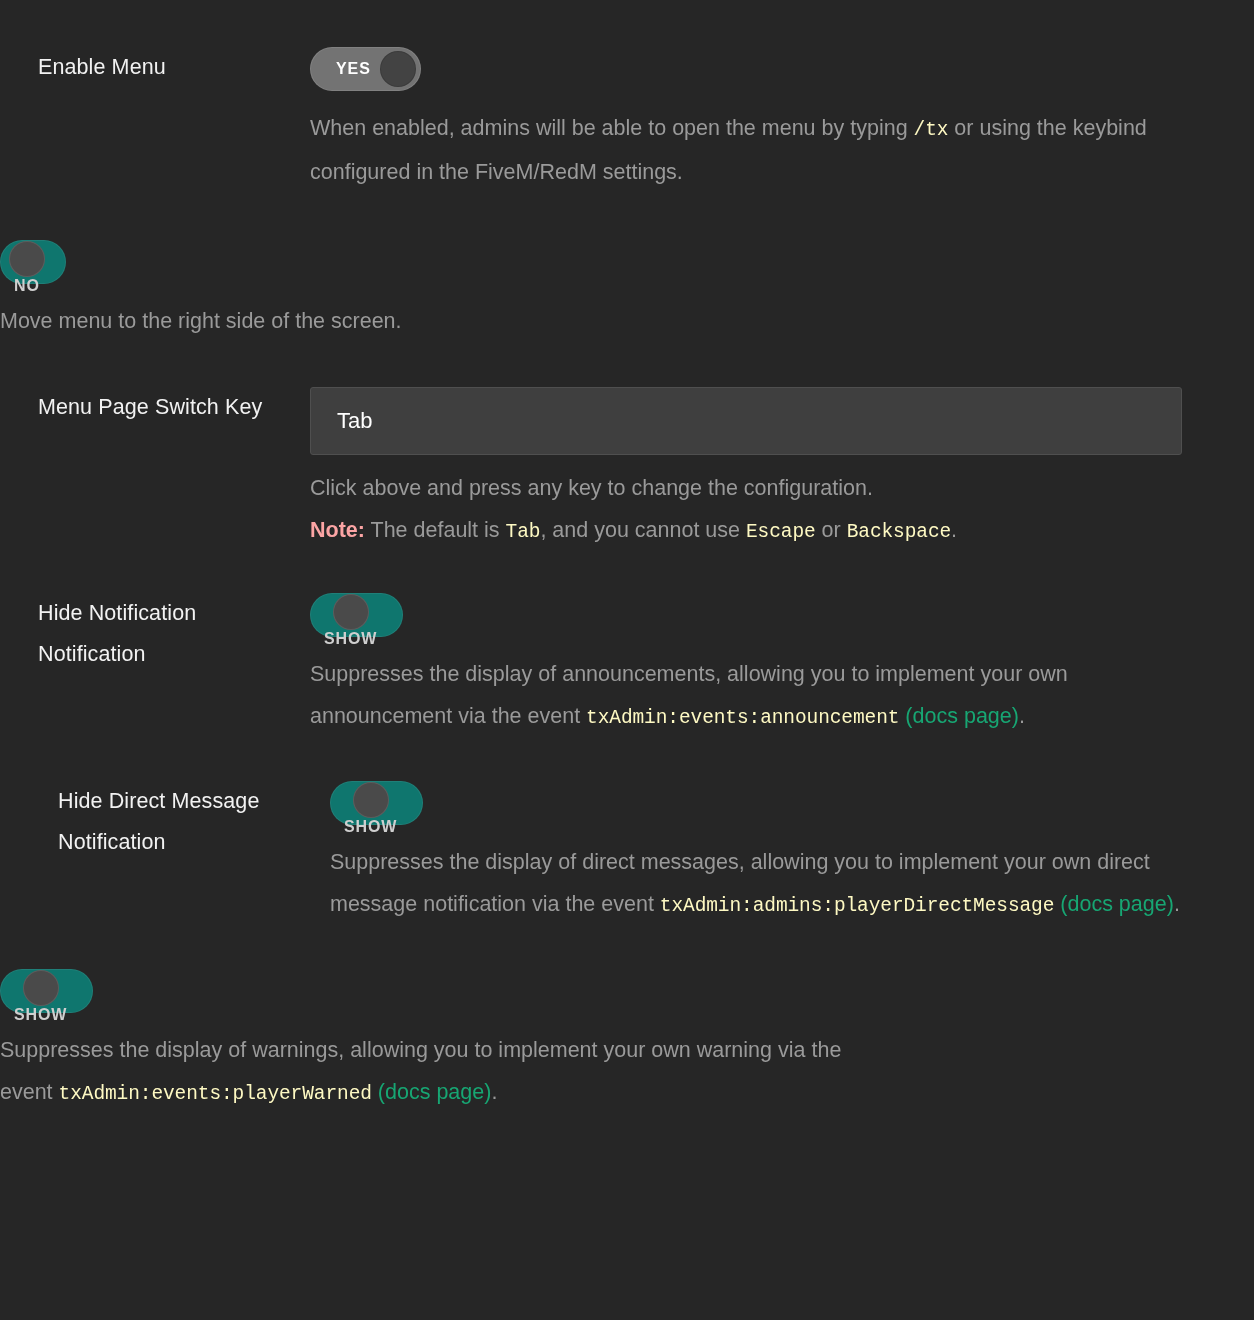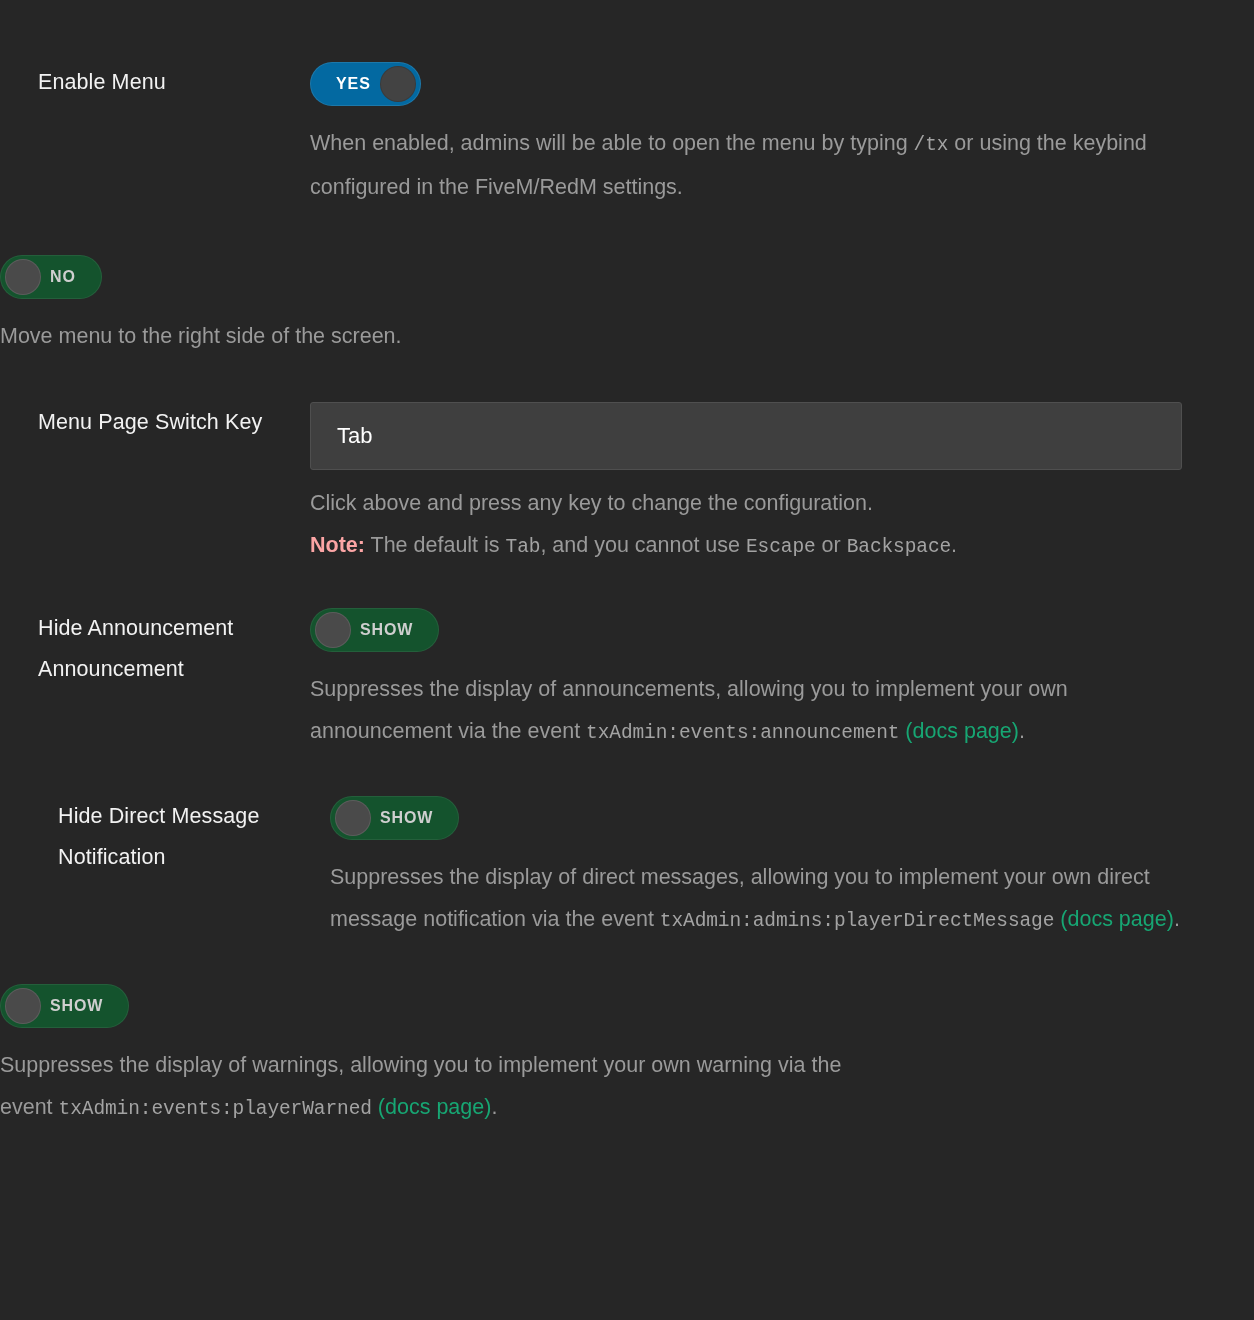--- a/index.html
+++ b/index.html
@@ -54,28 +54,28 @@
     align-items: center;
     border-radius: 999px;
     height: 44px;
     cursor: pointer;
     position: relative;
     user-select: none;
     border: 1px solid rgba(255,255,255,0.07);
   }
 
   .toggle.off {
-    background: #14532d;
-    flex-direction: row;
+    background: #0f766e;
+    flex-direction: column;
     padding-left: 4px;
     padding-right: 16px;
   }
 
   .toggle.on {
-    background: #0369a1;
+    background: #737373;
     flex-direction: row-reverse;
     padding-right: 4px;
     padding-left: 16px;
     border-color: rgba(255,255,255,0.10);
   }
 
   .toggle .knob {
     width: 36px;
     height: 36px;
     border-radius: 50%;
@@ -119,41 +119,41 @@
   .desc {
     color: #9a9a9a;
     font-size: 21.5px;
     line-height: 42px;
     max-width: 878px;
     font-weight: 400;
   }
 
   .desc .code {
     font-family: "Liberation Mono", monospace;
-    color: #a3a3a3;
+    color: #fef9c3;
     font-size: 19.5px;
     letter-spacing: -0.1px;
   }
 
   .desc .note-label {
     color: #fca5a5;
     font-weight: 700;
   }
 
   .desc .docs-link {
     color: #17a673;
     text-decoration: none;
     cursor: pointer;
   }
 
   .spacer-sm { height: 16px; }
   .spacer-xs { height: 12px; }
 
   
-  #row-enable-menu   { padding-top: 62px; justify-content: center; }
+  #row-enable-menu   { padding-top: 47px; justify-content: center; }
   #row-align-right   { padding-top: 47px; }
   #row-page-switch   { padding-top: 45px; }
   #row-hide-announce { padding-top: 40px; }
   #row-hide-dm       { padding-top: 42px; padding-left: 20px; }
   #row-hide-warning  { padding-top: 42px; }
 
   .label-inline { display: block; }
 </style>
 </head>
 <body>
@@ -191,21 +191,21 @@
       <input class="key-input" type="text" value="Tab" style="">
       <div class="spacer-xs"></div>
       <div class="desc">
         <span class="label-inline">Click above and press any key to change the configuration.</span>
         <span class="label-inline"><span class="note-label">Note:</span><span> The default is </span><span class="code">Tab</span><span>, and you cannot use </span><span class="code">Escape</span><span> or </span><span class="code">Backspace</span><span>.</span></span>
       </div>
     </div>
   </div>
 
   <div class="setting-row" id="row-hide-announce">
-    <div class="label-col">Hide Announcement Announcement</div>
+    <div class="label-col">Hide Notification Notification</div>
     <div class="control-col">
       <div class="toggle off">
         <span class="knob"></span>
         <span class="state-text">SHOW</span>
       </div>
       <div class="spacer-sm"></div>
       <div class="desc"><span>Suppresses the display of announcements, allowing you to implement your own announcement via the event </span><span class="code">txAdmin:events:announcement</span><span> </span><span class="docs-link">(</span><span class="docs-link">docs page</span><span class="docs-link">)</span><span>.</span></div>
     </div>
   </div>
 

